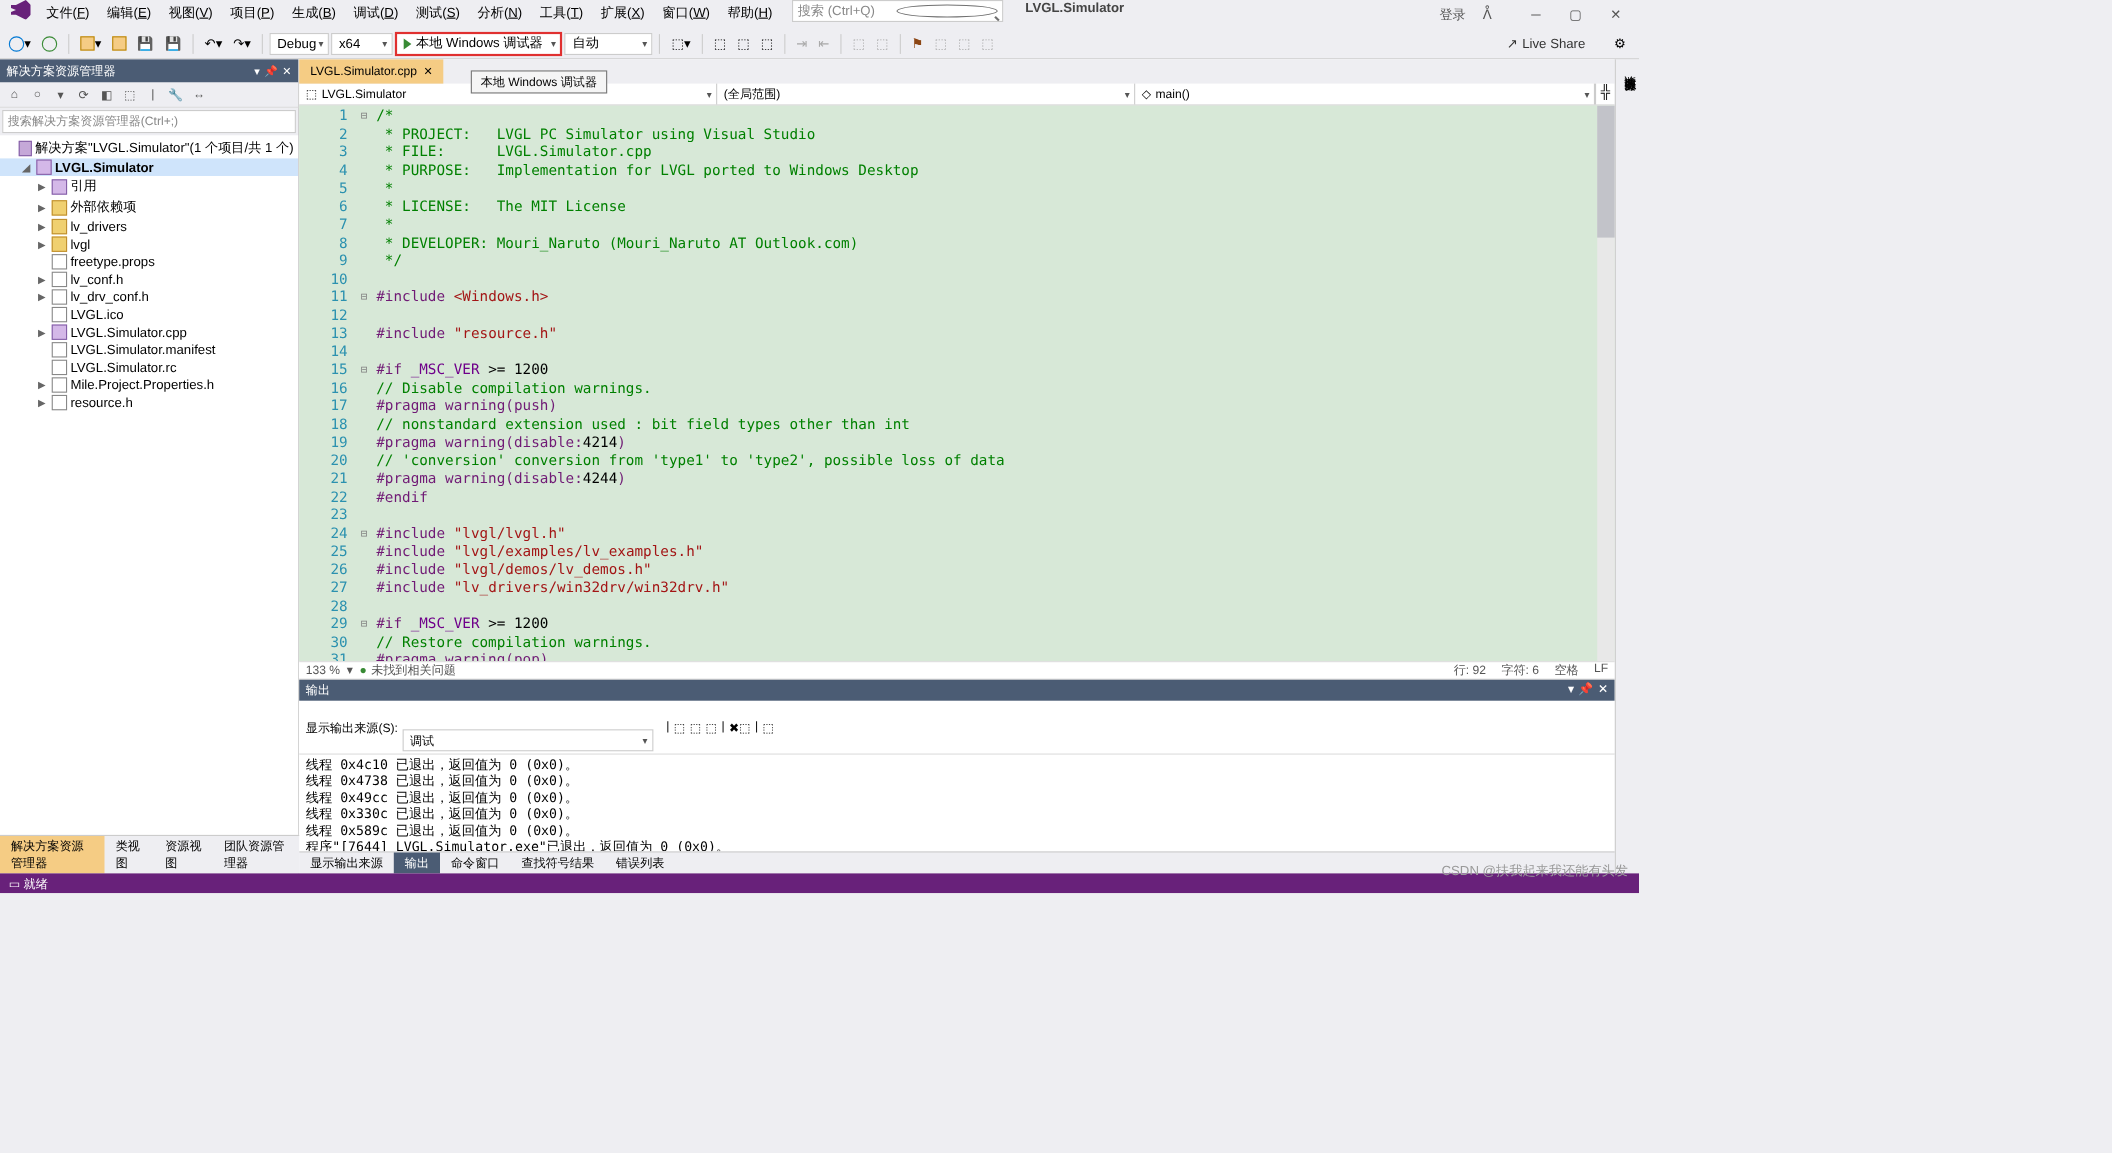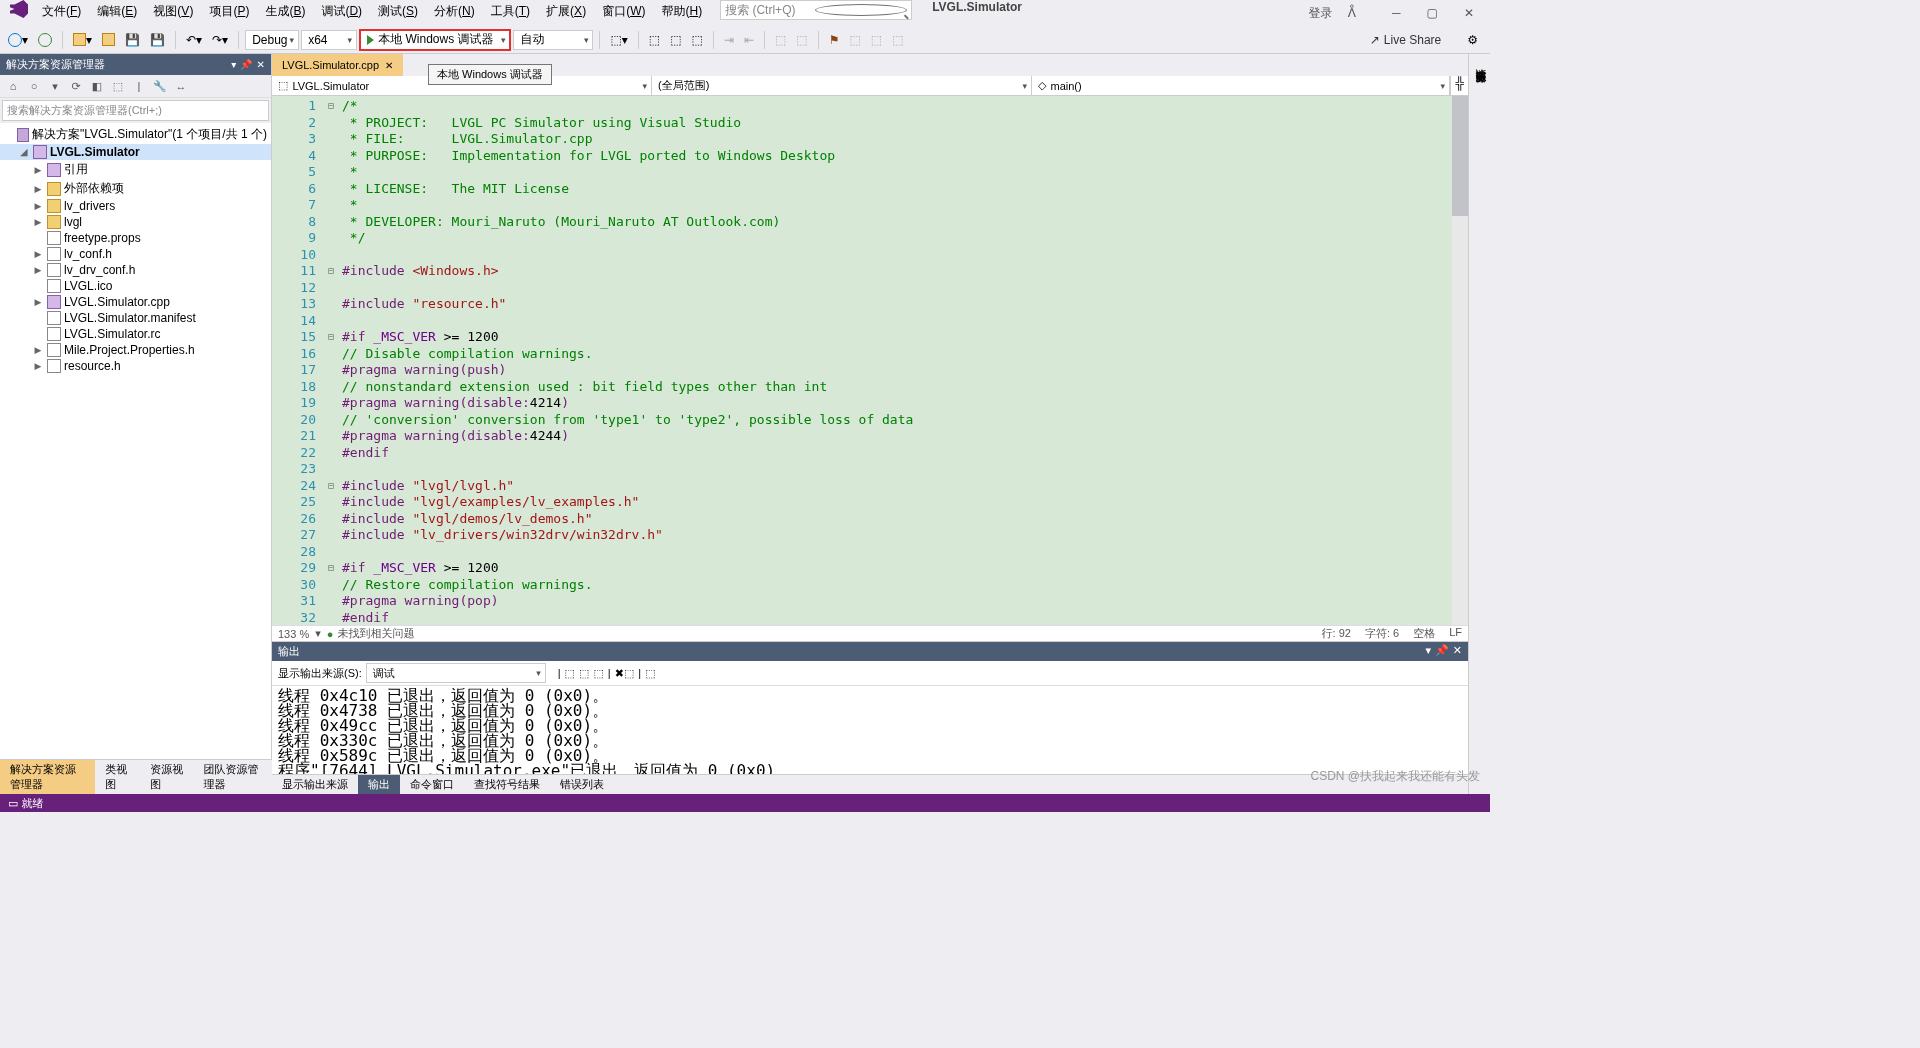--- a/index.html
+++ b/index.html
@@ -62,30 +62,30 @@
 .c-str { color: #a31515; }
 .scroll-v { width: 16px; background: #e8e8e8; position: relative; }
 .scroll-thumb { position: absolute; top: 0; width: 100%; height: 120px; background: #c2c3c9; }
 .status-strip { height: 16px; background: #fff; border-top: 1px solid #ddd; display: flex; align-items: center; padding: 0 6px; font-size: 11px; color: #555; }
 .status-strip .ok { color: #388a34; margin-right: 4px; }
 .status-strip .right { margin-left: auto; display: flex; gap: 14px; }
 .output-panel { background: #fff; border-top: 1px solid #ccc; }
 .out-hdr { background: #4b5c74; color: #fff; padding: 2px 6px; font-size: 11px; display: flex; }
 .out-hdr .ctrls { margin-left: auto; display: flex; gap: 4px; }
 .out-tb { padding: 2px 6px; display: flex; align-items: center; gap: 4px; border-bottom: 1px solid #ddd; font-size: 11px; }
-.out-tb .combo { width: 180px; }
-.out-text { font-family: Consolas, "SimSun", monospace; font-size: 16px; padding: 2px 6px; white-space: pre; line-height: 15px; height: 88px; overflow: hidden; }
+.out-tb .combo { width: 228px; margin-top: 24px; }
+.out-text { font-family: Consolas, "SimSun", monospace; font-size: 12px; padding: 2px 6px; white-space: pre; line-height: 15px; height: 88px; overflow: hidden; }
 .bottom-tabs { display: flex; background: #eeeef2; border-top: 1px solid #ccc; }
 .btab { padding: 2px 10px; font-size: 11px; }
 .btab.active { background: #f5cc84; }
 .btab.active2 { background: #4b5c74; color: #fff; }
 .statusbar { height: 18px; background: #68217a; color: #fff; display: flex; align-items: center; padding: 0 8px; font-size: 11px; position: absolute; bottom: 0; left: 0; right: 0; }
 .rsidebar { width: 22px; background: #eeeef2; border-left: 1px solid #ccc; writing-mode: vertical-rl; padding: 6px 2px; font-size: 11px; }
 .ico-sm { width:13px; height:13px; display:inline-block; border:1px solid #666; background:#fff; }
-.watermark { position: absolute; right: 10px; bottom: 27px; color: #999; font-size: 12px; z-index: 200; }
+.watermark { position: absolute; right: 10px; bottom: 12px; color: #999; font-size: 12px; z-index: 200; }
 </style>
 </head>
 <body>
 
 <div class="titlebar">
   <span class="vs-logo"></span>
   <div id="menus" style="display:flex">
       <span class="menu-item">文件(<u>F</u>)</span>
       <span class="menu-item">编辑(<u>E</u>)</span>
       <span class="menu-item">视图(<u>V</u>)</span>

